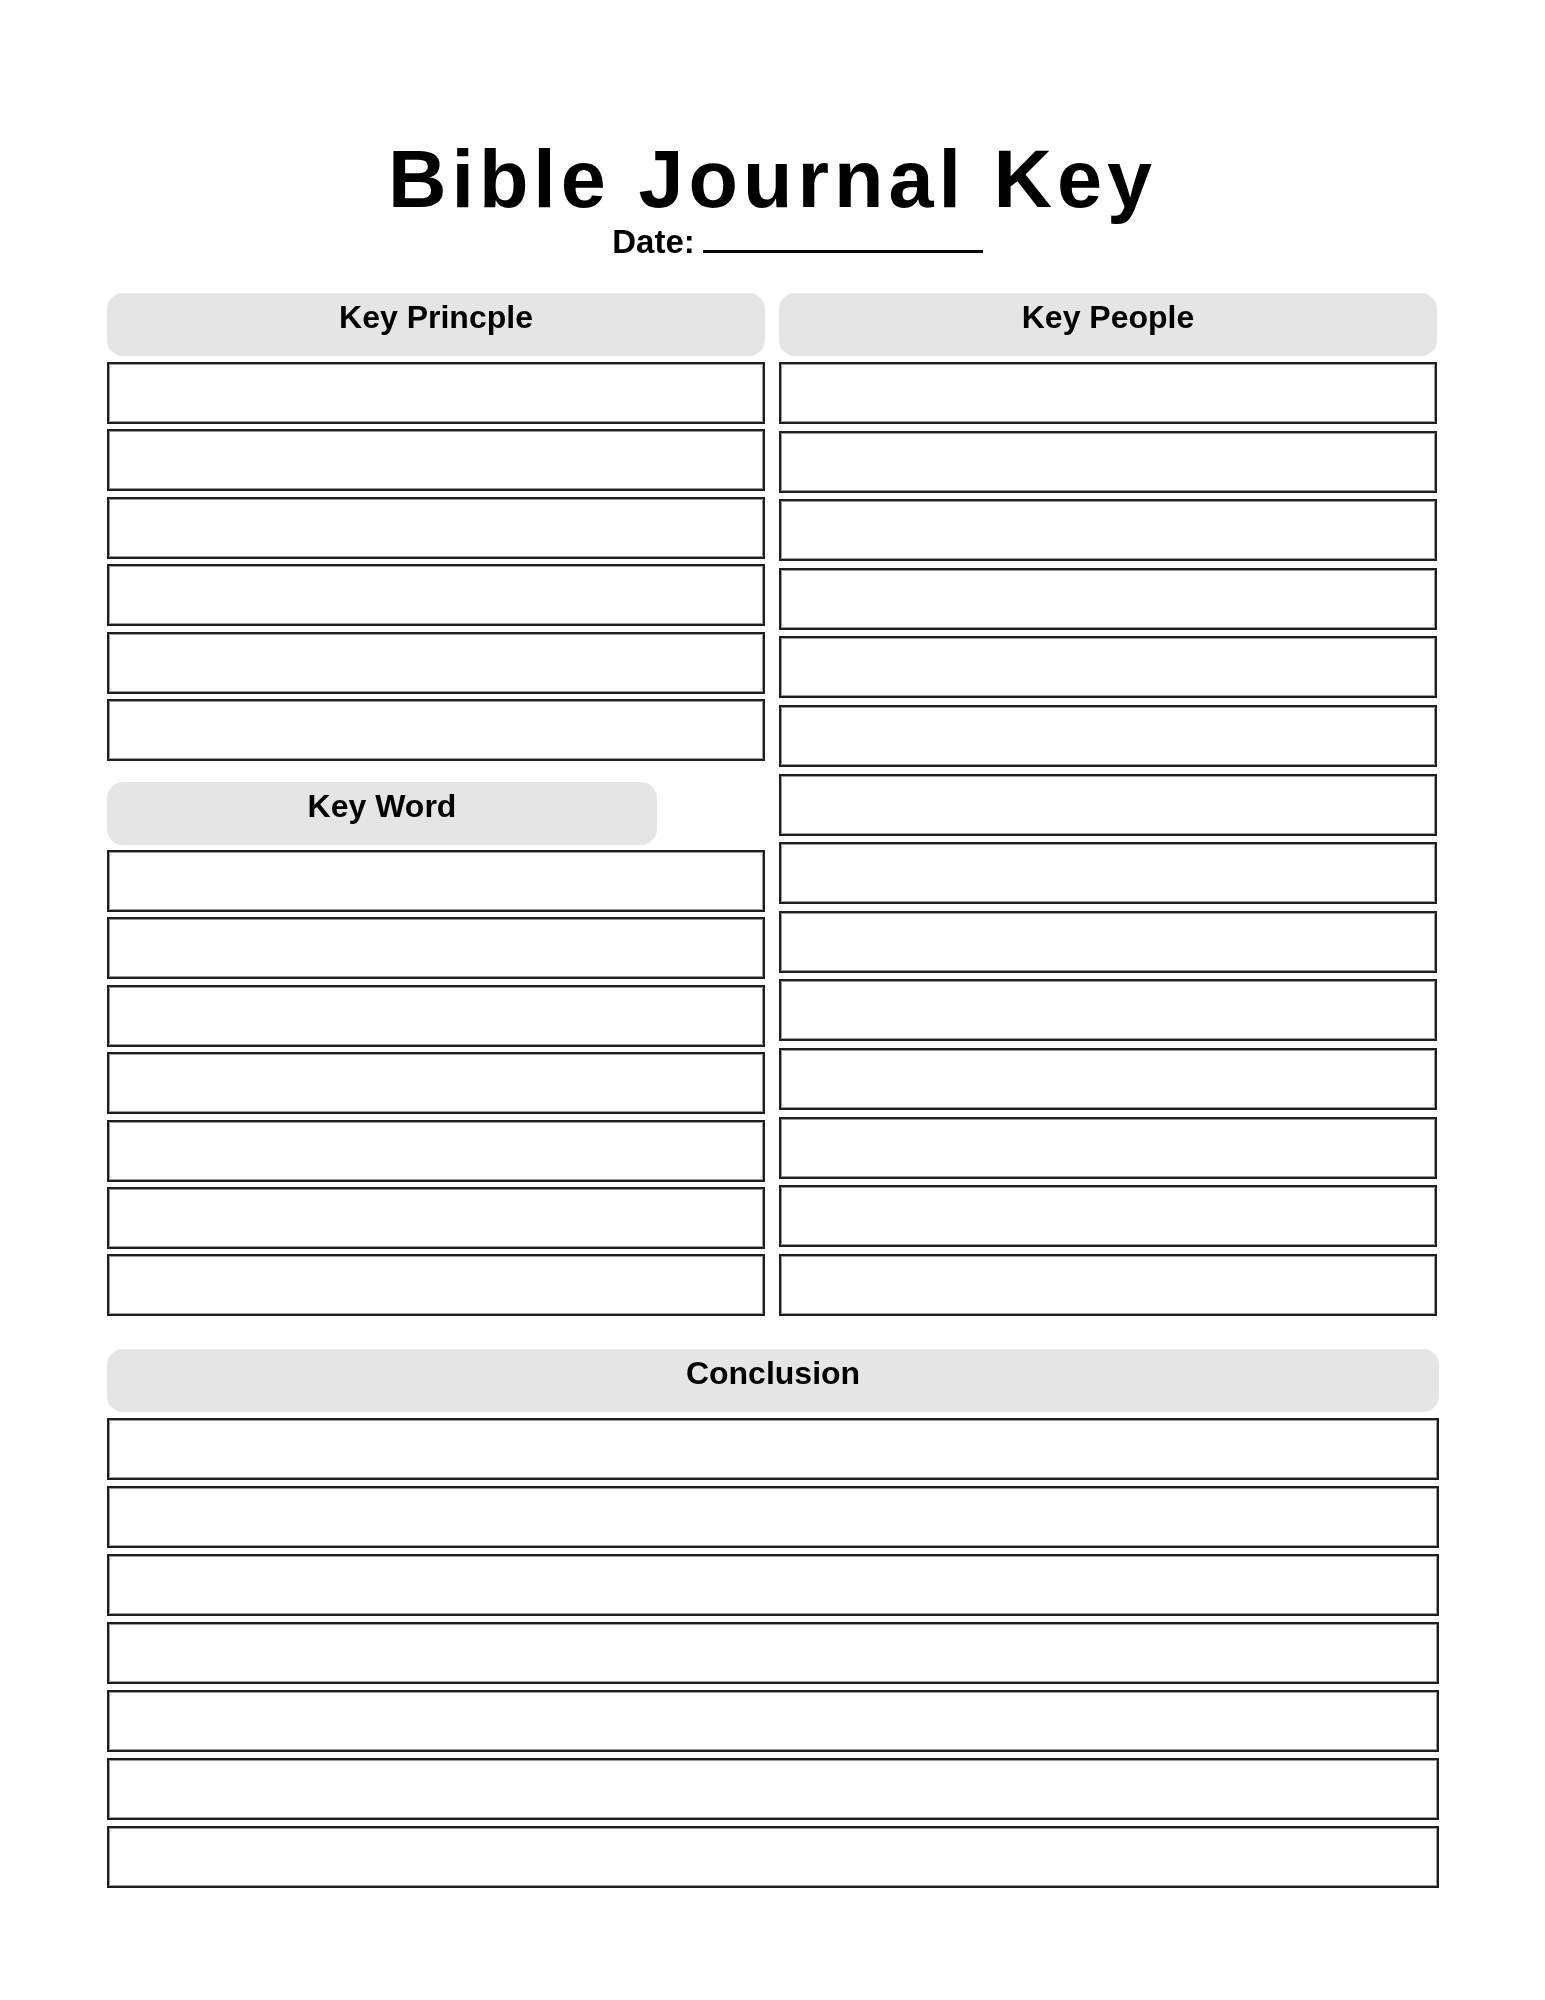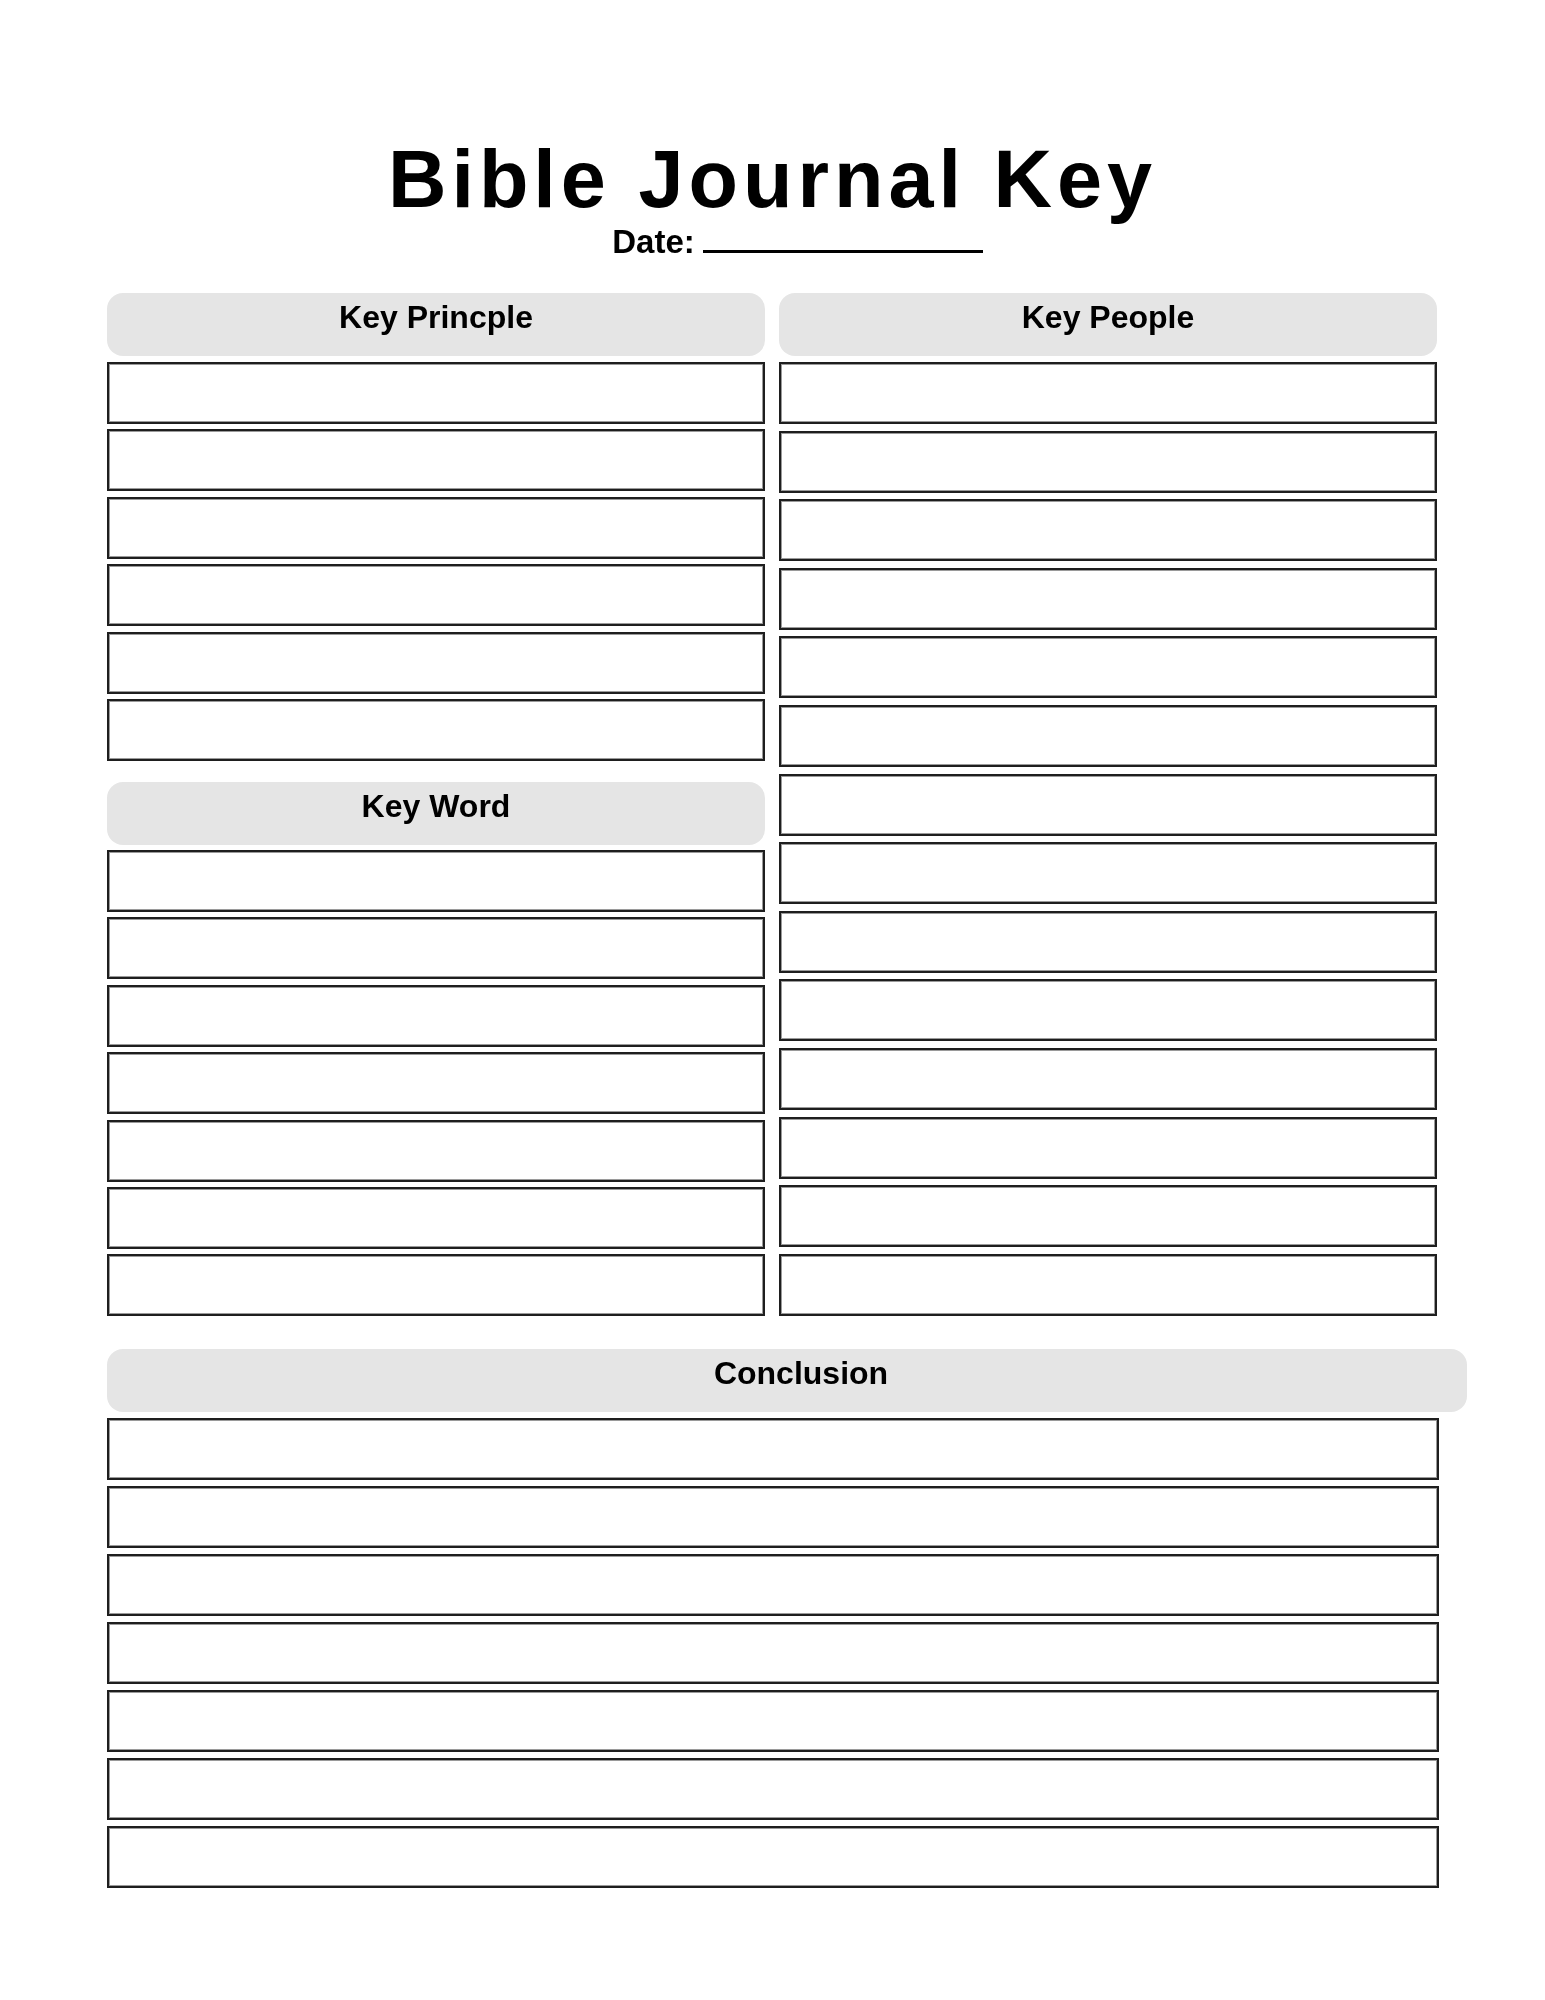--- a/index.html
+++ b/index.html
@@ -30,21 +30,21 @@
 
 <div id="col-principle">
     <div class="box" style="left: 107px; width: 654px; top: 362px;"></div>
     <div class="box" style="left: 107px; width: 654px; top: 429px;"></div>
     <div class="box" style="left: 107px; width: 654px; top: 497px;"></div>
     <div class="box" style="left: 107px; width: 654px; top: 564px;"></div>
     <div class="box" style="left: 107px; width: 654px; top: 632px;"></div>
     <div class="box" style="left: 107px; width: 654px; top: 699px;"></div>
   </div>
 
-<div class="hdr" style="left:107px; top:782px; width:658px;">Key Word</div>
+<div class="hdr" style="left:107px; top:782px; width:550px;">Key Word</div>
 
 <div id="col-word">
     <div class="box" style="left: 107px; width: 654px; top: 850px;"></div>
     <div class="box" style="left: 107px; width: 654px; top: 917px;"></div>
     <div class="box" style="left: 107px; width: 654px; top: 985px;"></div>
     <div class="box" style="left: 107px; width: 654px; top: 1052px;"></div>
     <div class="box" style="left: 107px; width: 654px; top: 1120px;"></div>
     <div class="box" style="left: 107px; width: 654px; top: 1187px;"></div>
     <div class="box" style="left: 107px; width: 654px; top: 1254px;"></div>
   </div>
@@ -58,21 +58,21 @@
     <div class="box" style="left: 779px; width: 654px; top: 774px;"></div>
     <div class="box" style="left: 779px; width: 654px; top: 842px;"></div>
     <div class="box" style="left: 779px; width: 654px; top: 911px;"></div>
     <div class="box" style="left: 779px; width: 654px; top: 979px;"></div>
     <div class="box" style="left: 779px; width: 654px; top: 1048px;"></div>
     <div class="box" style="left: 779px; width: 654px; top: 1117px;"></div>
     <div class="box" style="left: 779px; width: 654px; top: 1185px;"></div>
     <div class="box" style="left: 779px; width: 654px; top: 1254px;"></div>
   </div>
 
-<div class="hdr" style="left:107px; top:1349px; width:1332px;padding-left:28px;">Conclusion</div>
+<div class="hdr" style="left:107px; top:1349px; width:1332px;">Conclusion</div>
 
 <div id="col-conclusion">
     <div class="box" style="left: 107px; width: 1328px; top: 1418px;"></div>
     <div class="box" style="left: 107px; width: 1328px; top: 1486px;"></div>
     <div class="box" style="left: 107px; width: 1328px; top: 1554px;"></div>
     <div class="box" style="left: 107px; width: 1328px; top: 1622px;"></div>
     <div class="box" style="left: 107px; width: 1328px; top: 1690px;"></div>
     <div class="box" style="left: 107px; width: 1328px; top: 1758px;"></div>
     <div class="box" style="left: 107px; width: 1328px; top: 1826px;"></div>
   </div>

